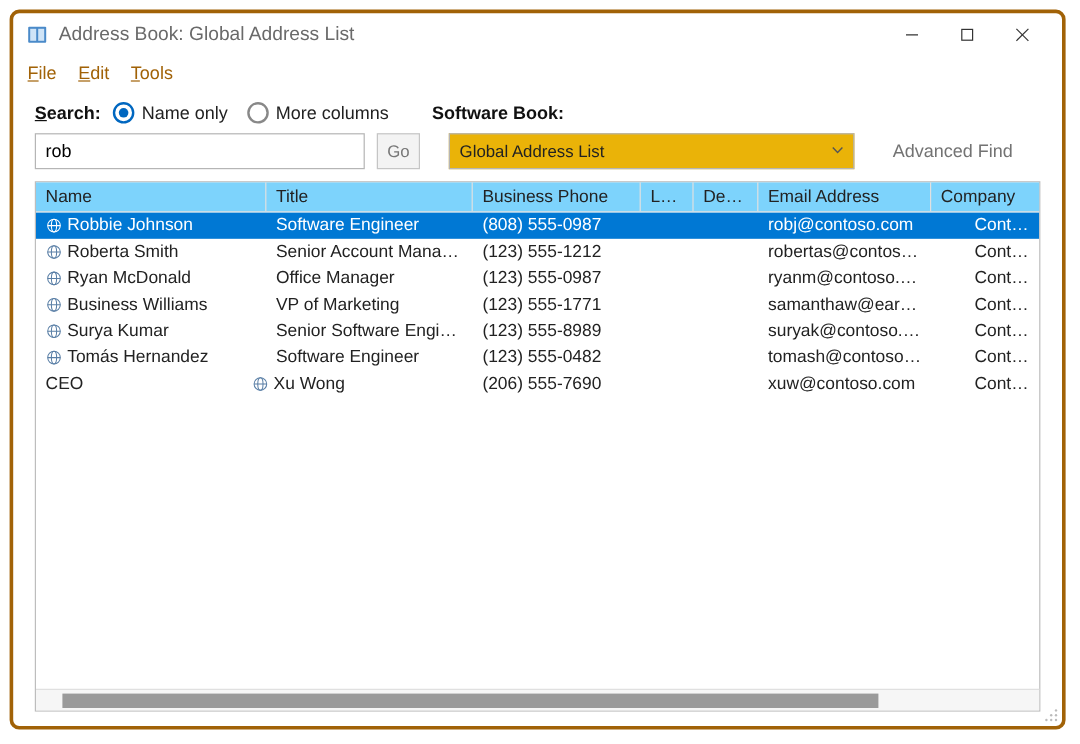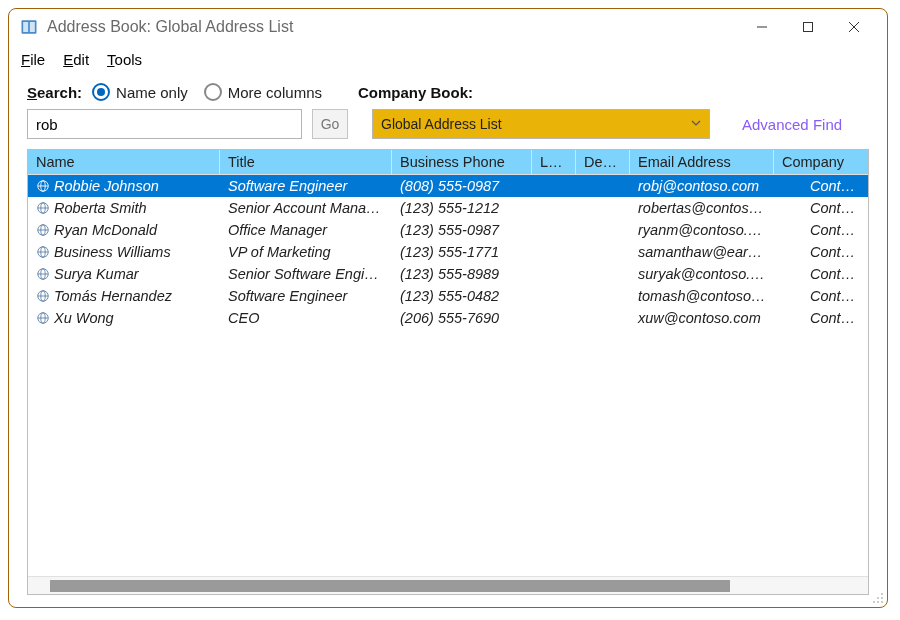--- a/index.html
+++ b/index.html
@@ -8,21 +8,21 @@
     width: 900px; height: 620px;
     font-family: "Segoe UI", Arial, sans-serif;
     font-size: 14px;
     color: #222;
     background: #fff;
     position: relative;
   }
   .window {
     width: 880px; height: 600px;
     margin: 8px;
-    border: 1px solid #a16207;
+    border: 3px solid #a16207;
     border-radius: 8px;
     background: #fff;
     display: flex; flex-direction: column;
     overflow: hidden;
     position: relative;
   }
   
   .titlebar {
     height: 36px;
     display: flex; align-items: center;
@@ -43,21 +43,21 @@
     display: flex; align-items: center; justify-content: center;
     color: #555;
   }
   
   .menubar {
     height: 28px;
     display: flex; align-items: center;
     padding: 0 12px;
     gap: 18px;
     font-size: 15px;
-    color: #000000;
+    color: #a16207;
   }
   .menu-item .ul { text-decoration: underline; }
   
   .searchrow {
     padding: 10px 18px 8px 18px;
     display: flex; align-items: center;
   }
   .lbl { font-weight: 600; font-size: 15px; color: #111; }
   .lbl .ul { text-decoration: underline; }
   .radio {
@@ -100,21 +100,21 @@
     width: 338px; height: 30px;
     border: 1px solid #b5b5b5;
     display: flex; align-items: center;
     padding: 0 8px;
     justify-content: space-between;
     background: #eab308;
   }
   .combo .chev { color: #555; font-size: 12px; }
   .adv-link {
     margin-left: 22px;
-    color: #8b5cf6; font-size: 15px;
+    color: #737373; font-size: 15px;
   }
   
   .grid-wrap {
     margin: 0 18px 12px 18px;
     border: 1px solid #bdbdbd;
     flex: 1;
     display: flex; flex-direction: column;
     min-height: 0;
     background: #fff;
   }
@@ -143,21 +143,21 @@
     display: flex; flex-direction: column;
   }
   .row {
     display: flex;
     font-size: 14.5px;
     height: 22px;
     align-items: center;
   }
   .row .cell {
     padding: 0 8px;
-    overflow: hidden; white-space: nowrap; text-overflow: ellipsis; font-style: italic;
+    overflow: hidden; white-space: nowrap; text-overflow: ellipsis;
   }
   .row.selected { background: #0078d4; color: #fff; }
   .row .name-cell {
     display: flex; align-items: center; gap: 4px;
   }
   .globe {
     width: 14px; height: 14px; flex: 0 0 14px;
     display: inline-block;
   }
   .hscroll {
@@ -220,21 +220,21 @@
   <div class="searchrow">
     <span class="lbl"><span class="ul">S</span>earch:</span>
     <span class="radio selected">
       <span class="dot"></span>
       <span><span class="ul">N</span>ame only</span>
     </span>
     <span class="radio">
       <span class="dot"></span>
       <span>More col<span class="ul">u</span>mns</span>
     </span>
-    <span class="lbl2">Company Book:</span>
+    <span class="lbl2">Software Book:</span>
   </div>
 
   <div class="inputrow">
     <input class="search-box" value="rob" style="">
     <div class="go-btn">
       <span>Go</span>
     </div>
     <div class="combo">
       <span>Global Address List</span>
       <span class="chev">
@@ -347,29 +347,29 @@
             <span>Tomás Hernandez</span>
           </div>
           <div class="cell c-title">Software Engineer</div>
           <div class="cell c-phone">(123) 555-0482</div>
           <div class="cell c-loc"></div>
           <div class="cell c-dep"></div>
           <div class="cell c-email">tomash@contoso.…</div>
           <div class="cell c-comp c-comp-body">Contoso</div>
         </div>
         <div class="row">
+          <div class="cell c-title">CEO</div>
           <div class="cell c-name name-cell">
             <span class="globe"><svg viewBox="0 0 16 16" width="14" height="14">
                 <circle cx="8" cy="8" r="6" fill="none" stroke="#5a7fa6" stroke-width="1"></circle>
                 <ellipse cx="8" cy="8" rx="2.5" ry="6" fill="none" stroke="#5a7fa6" stroke-width="1"></ellipse>
                 <line x1="2" y1="8" x2="14" y2="8" stroke="#5a7fa6" stroke-width="1"></line>
               </svg></span>
             <span>Xu Wong</span>
           </div>
-          <div class="cell c-title">CEO</div>
           <div class="cell c-phone">(206) 555-7690</div>
           <div class="cell c-loc"></div>
           <div class="cell c-dep"></div>
           <div class="cell c-email">xuw@contoso.com</div>
           <div class="cell c-comp c-comp-body">Contoso</div>
         </div>
       </div>
     <div class="hscroll">
       <div class="thumb"></div>
     </div>

